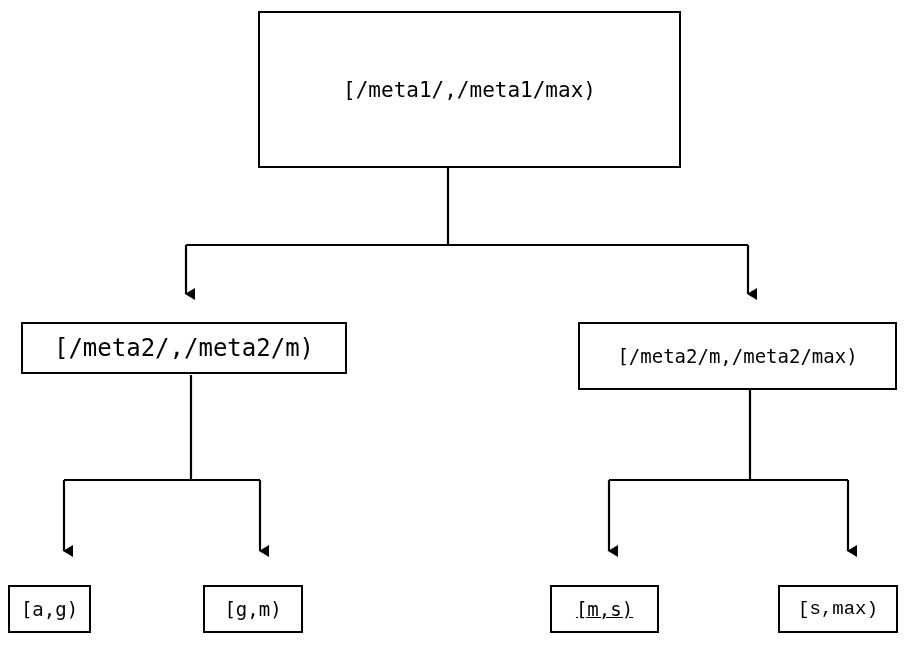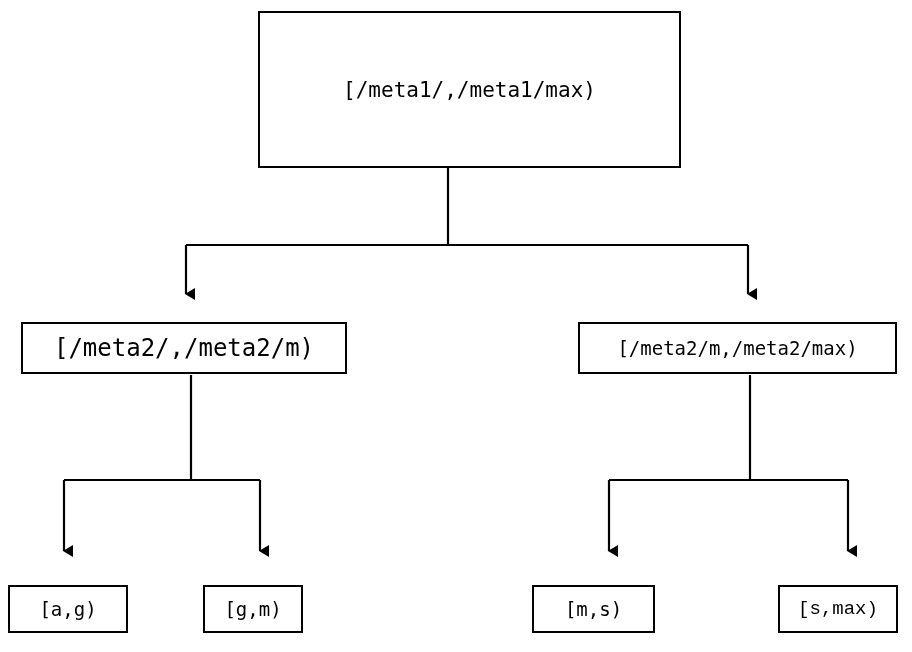--- a/index.html
+++ b/index.html
@@ -49,31 +49,31 @@
     left: 21px;
     top: 322px;
     width: 326px;
     height: 52px;
     font-size: 24px;
   }
   .node-mid-right {
     left: 578px;
     top: 322px;
     width: 319px;
-    height: 52px;
+    height: 68px;
     font-size: 19px;
   }
   .node-leaf {
     top: 585px;
     height: 48px;
     font-size: 19px;
   }
-  .leaf-1 { left: 8px;   width: 120px; }
+  .leaf-1 { left: 8px;   width: 83px; }
   .leaf-2 { left: 203px; width: 100px; }
-  .leaf-3 { left: 532px; width: 123px; }
+  .leaf-3 { left: 550px; width: 109px; text-decoration: underline; }
   .leaf-4 { left: 778px; width: 120px; font-family: Liberation Mono, monospace; }
 </style>
 </head>
 <body>
 
 <div id="diagram-root">
 
   <svg id="diagram-svg" viewBox="0 0 912 652" xmlns="http://www.w3.org/2000/svg">
     <defs>
       <marker id="arrow-down" markerWidth="12" markerHeight="10" refX="6" refY="9" orient="auto" markerUnits="userSpaceOnUse">

